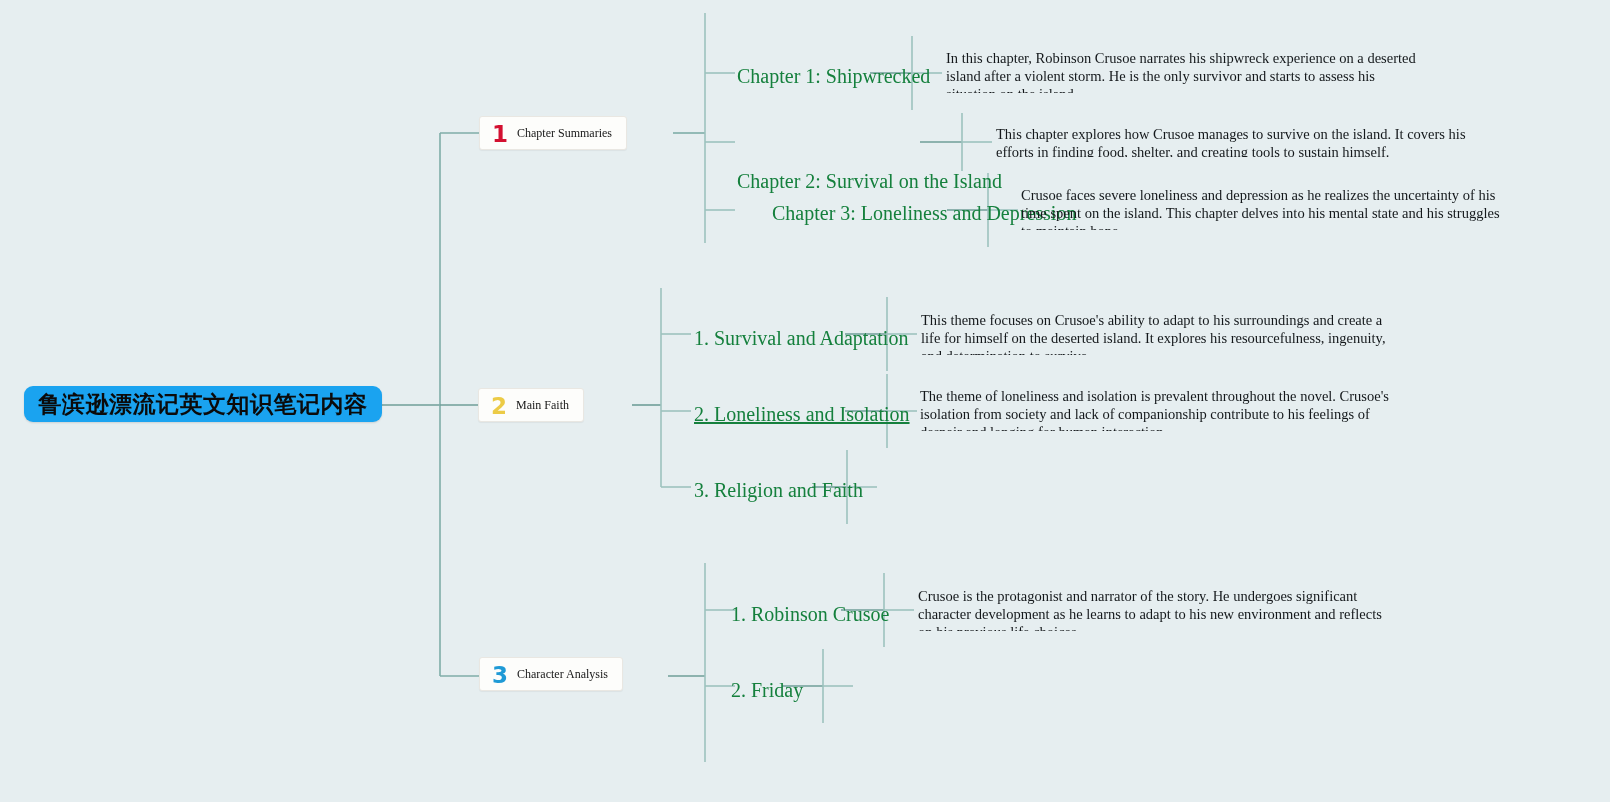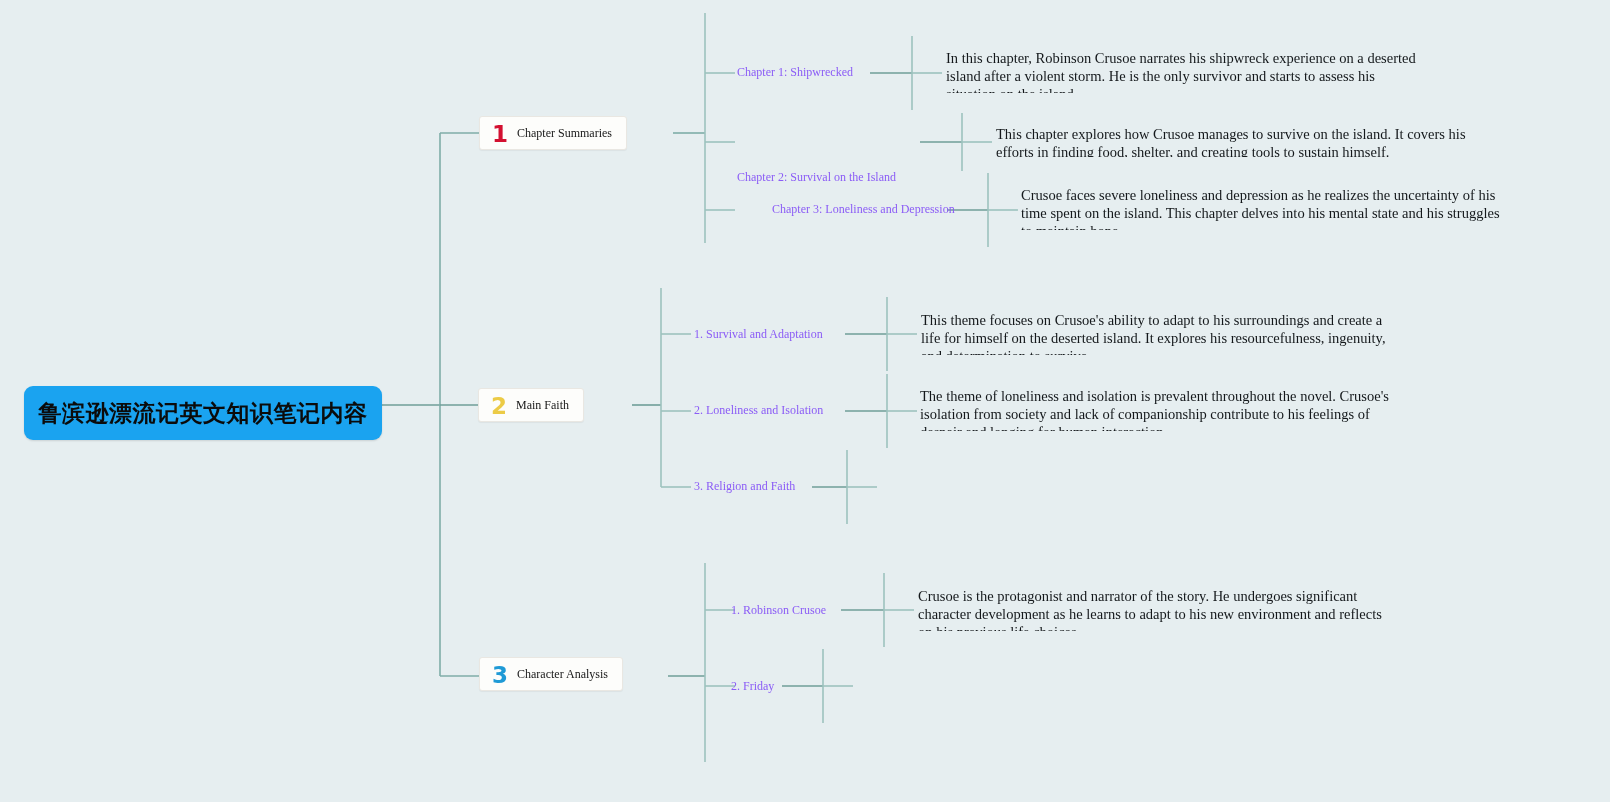--- a/index.html
+++ b/index.html
@@ -30,21 +30,21 @@
   .node {
     position: absolute;
     box-sizing: border-box;
   }
 
   
   .root-node {
     left: 24px;
     top: 386px;
     width: 358px;
-    height: 54px;
+    height: 36px;
     background: #1aa3f0;
     border-radius: 9px;
     display: flex;
     align-items: center;
     justify-content: center;
     box-shadow: 0 1px 2px rgba(0,0,0,0.12);
   }
   .root-label {
     font-family: "DejaVu Sans", "Liberation Sans", sans-serif;
     font-weight: bold;
@@ -75,22 +75,22 @@
     position: relative;
     top: 1px;
   }
   .branch-text {
     font-size: 12px;
     color: #171717;
   }
 
   
   .sub-label {
-    font-size: 12px;
-    color: #8b5cf6;
+    font-size: 20px;
+    color: #15803d;
     white-space: nowrap;
     line-height: 1;
   }
 
   
   .desc {
     font-size: 14.5px;
     line-height: 18px;
     color: #14181b;
     overflow: hidden;
@@ -182,21 +182,21 @@
   <div class="node desc" style="left:1021px; top:186px; width:480px; height:44px;">Crusoe faces severe loneliness and depression as he realizes the uncertainty of his time spent on the island. This chapter delves into his mental state and his struggles to maintain hope.</div>
 
   <div class="node branch-card" style="left:478px; top:388px;">
     <span class="branch-num" style="color:#eccb46;">2</span>
     <span class="branch-text">Main Faith</span>
   </div>
 
   <div class="node sub-label" style="left:694px; top:328px;">1. Survival and Adaptation</div>
   <div class="node desc" style="left:921px; top:311px; width:480px; height:44px;">This theme focuses on Crusoe's ability to adapt to his surroundings and create a life for himself on the deserted island. It explores his resourcefulness, ingenuity, and determination to survive.</div>
 
-  <div class="node sub-label" style="left:694px; top:404px;">2. Loneliness and Isolation</div>
+  <div class="node sub-label" style="left:694px; top:404px;text-decoration:underline;">2. Loneliness and Isolation</div>
   <div class="node desc" style="left:920px; top:387px; width:478px; height:44px;">The theme of loneliness and isolation is prevalent throughout the novel. Crusoe's isolation from society and lack of companionship contribute to his feelings of despair and longing for human interaction.</div>
 
   <div class="node sub-label" style="left:694px; top:480px;">3. Religion and Faith</div>
   <div class="node desc" style="left:882px; top:470px; width:470px; height:32px;"></div>
 
   <div class="node branch-card" style="left:479px; top:657px;">
     <span class="branch-num" style="color:#1f9ad6;">3</span>
     <span class="branch-text">Character Analysis</span>
   </div>
 

